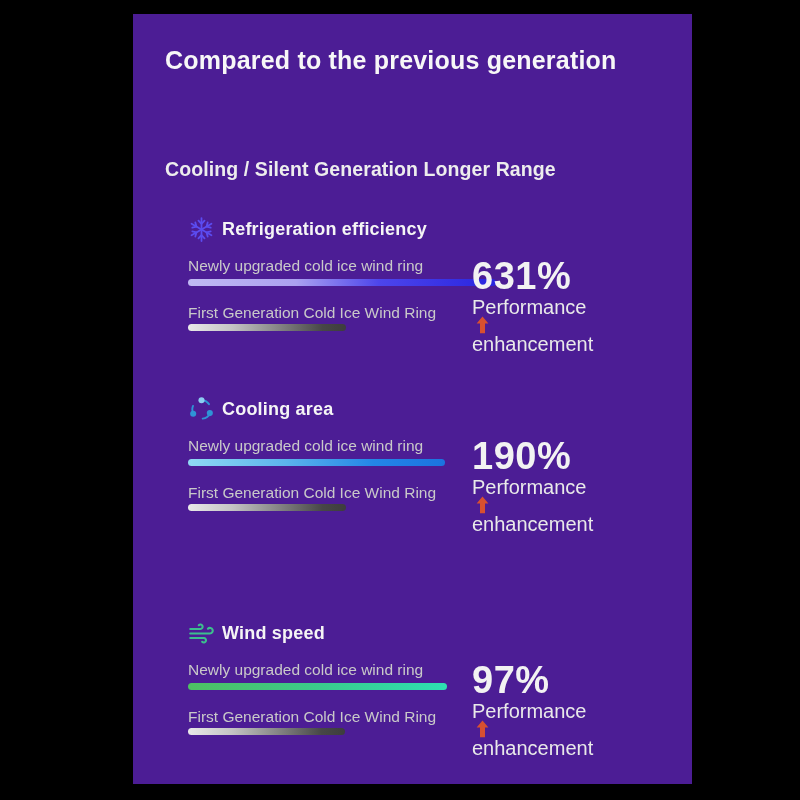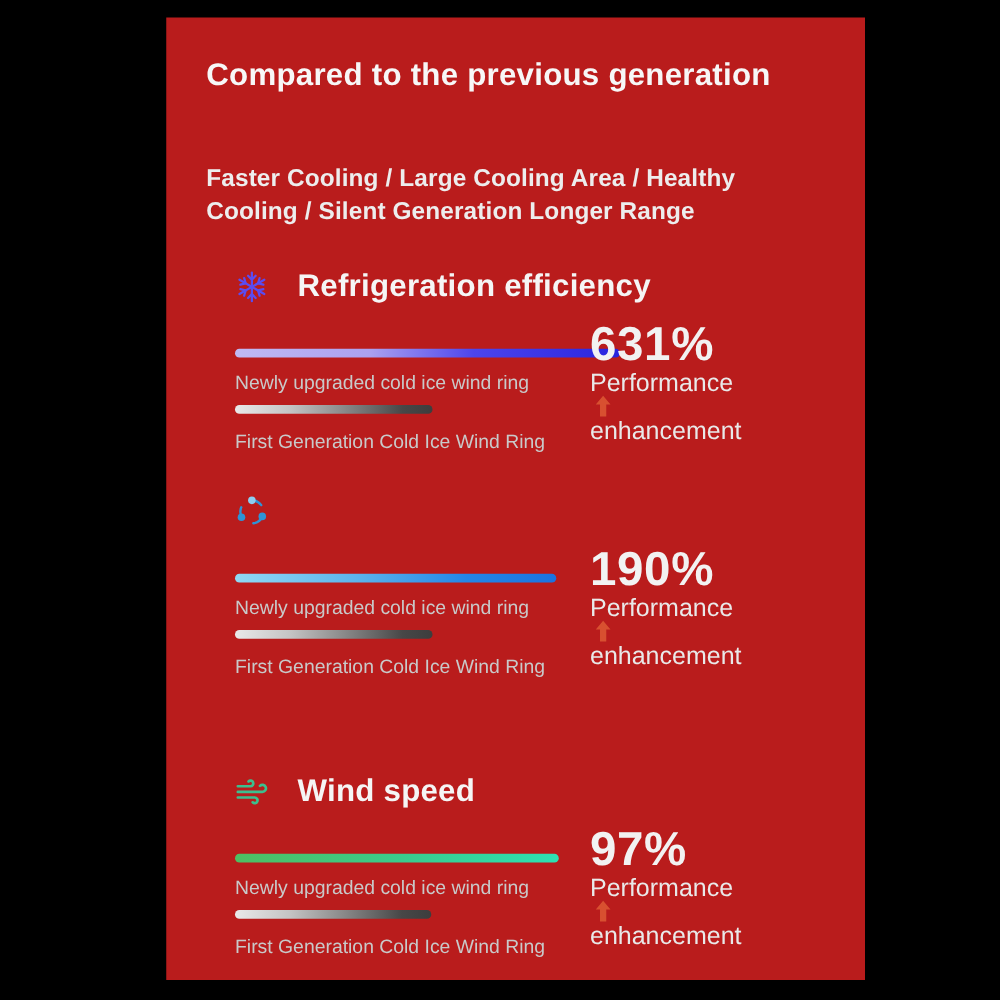--- a/index.html
+++ b/index.html
@@ -7,42 +7,42 @@
        font-family:"Liberation Sans","DejaVu Sans",sans-serif;}
   .panel{position:absolute;left:133px;top:14px;width:559px;height:770px;background:#17171b;}
   .title{position:absolute;left:32px;top:30px;width:500px;font-size:25px;line-height:33px;
          font-weight:700;color:#f7f7f7;letter-spacing:.2px;}
   .subtitle{position:absolute;left:32px;top:116px;width:500px;font-size:19.5px;line-height:26px;
          font-weight:700;color:#ededed;letter-spacing:.1px;}
   .metric{position:absolute;left:55px;width:412px;height:135px;}
   .m0{top:200px;} .m1{top:380px;} .m2{top:604px;}
   .sec-head{display:flex;align-items:center;gap:7px;height:30px;}
   .sec-head .icon{width:27px;height:27px;display:inline-flex;}
-  .sec-head h2{margin:16px;font-size:25px;font-weight:700;color:#f5f5f5;letter-spacing:.2px;white-space:nowrap;}
-  .row-label{position:absolute;left:0;font-size:15.5px;line-height:17px;color:#c9c9c9;white-space:nowrap;margin-top:41px;}
+  .sec-head h2{margin:0;font-size:18px;font-weight:700;color:#f5f5f5;letter-spacing:.2px;white-space:nowrap;}
+  .row-label{position:absolute;left:0;font-size:15.5px;line-height:17px;color:#c9c9c9;white-space:nowrap;}
   .l1{top:43px;} .l2{top:90px;}
   .bar{position:absolute;left:0;height:7px;border-radius:3.5px;}
   .b1{top:65px;} .b2{top:110px;}
   .right{position:absolute;left:284px;top:43px;width:124px;}
   .pct{font-size:38px;font-weight:700;color:#f2f2f2;line-height:38px;
        padding-right:2px;letter-spacing:.5px;white-space:nowrap;}
   .note{margin-top:4px;font-size:20px;line-height:17px;color:#e9e9e9;text-align:left;}
   .note .up-arrow{display:inline-block;vertical-align:-3px;margin-left:4px;}
 </style>
 </head>
 <body style="background: rgb(0, 0, 0);">
 
-<div class="panel" style="background: #b91c1c;">
+<div class="panel" style="background: #4c1d95;">
 
   <div class="title">
     <span>Compared to the previous generation</span><br>
   </div>
 
   <div class="subtitle">
-    <span>Faster Cooling / Large Cooling Area / Healthy</span><br>
+    <br>
     <span>Cooling / Silent Generation Longer Range</span>
   </div>
 
   <section class="metric m0">
     <div class="sec-head">
       <span class="icon">
         <svg width="27" height="27" viewBox="0 0 24 24" fill="none">
           <defs>
             <g id="sf-arm">
               <line x1="12" y1="1.8" x2="12" y2="22.2"></line>
@@ -77,20 +77,21 @@
   <section class="metric m1">
     <div class="sec-head">
       <span class="icon">
         <svg width="27" height="27" viewBox="0 0 24 24" fill="none">
           <circle cx="12" cy="12" r="8.2" stroke-width="1.7" stroke-linecap="round" stroke-dasharray="8.5 8.7" stroke-dashoffset="14" stroke="#2f93d6"></circle>
           <circle cx="12" cy="3.8" r="2.7" fill="#8ccdf1"></circle>
           <circle cx="4.6" cy="15.8" r="2.7" fill="#2f93d6"></circle>
           <circle cx="19.4" cy="15.2" r="2.7" fill="#2f93d6"></circle>
         </svg>
       </span>
+      <h2>Cooling area</h2>
     </div>
     <div class="row-label l1">Newly upgraded cold ice wind ring</div>
     <div class="bar b1" style="width: 257px; background: linear-gradient(90deg, rgb(144, 217, 244) 0%, rgb(92, 180, 236) 38%, rgb(36, 134, 231) 72%, rgb(27, 115, 224) 100%);"></div>
     <div class="row-label l2">First Generation Cold Ice Wind Ring</div>
     <div class="bar b2" style="width: 158px; background: linear-gradient(90deg, rgb(233, 233, 233) 0%, rgb(196, 196, 196) 28%, rgb(138, 138, 138) 55%, rgb(71, 71, 71) 85%, rgb(61, 61, 61) 100%);"></div>
     <div class="right">
       <div class="pct">190%</div>
       <div class="note">
         <span>Performance</span><span class="up-arrow"><svg width="13" height="18" viewBox="0 0 13 18">
               <path d="M6.5 0.5 L12.4 7.6 H9 V17.2 H4 V7.6 H0.6 Z" fill="#d85030"></path>

